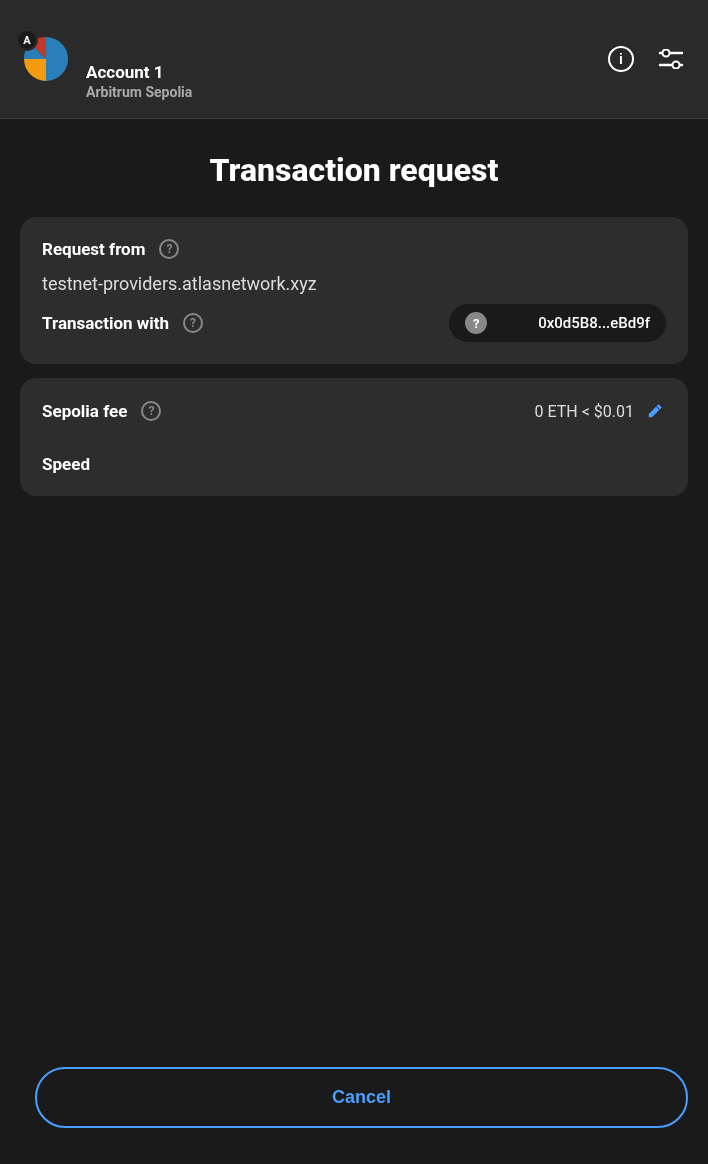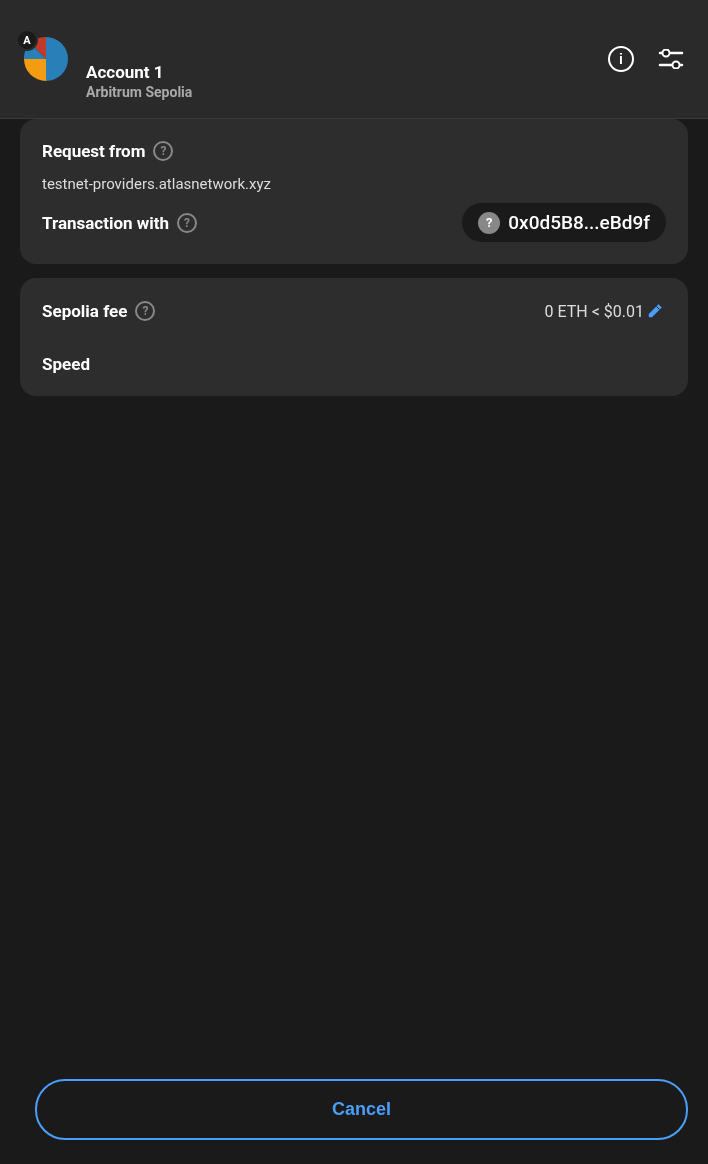--- a/index.html
+++ b/index.html
@@ -128,21 +128,21 @@
       margin-bottom: 14px;
     }
 
     .card-row:last-child {
       margin-bottom: 0;
     }
 
     .label-with-help {
       display: flex;
       align-items: center;
-      gap: 8px;
+      gap: 14px;
     }
 
     .label-text {
       font-size: 17px;
       font-weight: 700;
       color: #ffffff;
     }
 
     .help-icon {
       width: 20px;
@@ -153,21 +153,21 @@
       align-items: center;
       justify-content: center;
       font-size: 12px;
       font-weight: 700;
       color: #888888;
       cursor: pointer;
       flex-shrink: 0;
     }
 
     .request-from-url {
-      font-size: 15px;
+      font-size: 18px;
       color: #dddddd;
       margin-top: 4px;
     }
 
     .interacting-row {
       display: flex;
       align-items: center;
       justify-content: space-between;
       margin-top: 10px;
     }
@@ -189,36 +189,38 @@
       display: flex;
       align-items: center;
       justify-content: center;
       font-size: 13px;
       font-weight: 700;
       color: #ffffff;
       flex-shrink: 0;
     }
 
     .contract-address {
-      font-size: 19px;
+      font-size: 15px;
       color: #ffffff;
       font-weight: 500;
+      margin-left: 43px;
     }
 
     
     .fee-row {
       display: flex;
       align-items: center;
       justify-content: space-between;
       margin-bottom: 16px;
     }
 
     .fee-value {
       display: flex;
       align-items: center;
+      gap: 10px;
       font-size: 16px;
       color: #dddddd;
     }
 
     .edit-icon-btn {
       background: none;
       border: none;
       cursor: pointer;
       color: #4a9eff;
       font-size: 18px;
@@ -232,21 +234,21 @@
       align-items: center;
       margin-top: 32px;
     }
 
     
     .bottom-bar {
       position: absolute;
       bottom: 0;
       left: 15px;
       right: 0;
-      padding: 20px 20px 24px;
+      padding: 20px 20px 36px;
       background-color: #1a1a1a;
       display: flex;
       gap: 16px;
     }
 
     .btn-cancel {
       flex: 1;
       padding: 18px 0;
       border-radius: 30px;
       border: 2px solid #4a9eff;
@@ -308,20 +310,21 @@
         <line x1="2" y1="4" x2="24" y2="4" stroke="#ffffff" stroke-width="2.5" stroke-linecap="round"></line>
         <circle cx="8" cy="4" r="3.5" fill="#1a1a1a" stroke="#ffffff" stroke-width="2"></circle>
         <line x1="2" y1="16" x2="24" y2="16" stroke="#ffffff" stroke-width="2.5" stroke-linecap="round"></line>
         <circle cx="18" cy="16" r="3.5" fill="#1a1a1a" stroke="#ffffff" stroke-width="2"></circle>
       </svg>
     </button>
   </div>
 </div>
 
 <div class="main-content">
+  <h1 class="page-title">Transaction request</h1>
 
   <div class="card">
     <div class="card-row">
       <div class="label-with-help">
         <span class="label-text">Request from</span>
         <div class="help-icon">?</div>
       </div>
     </div>
     <div class="request-from-url">testnet-providers.atlasnetwork.xyz</div>
 

